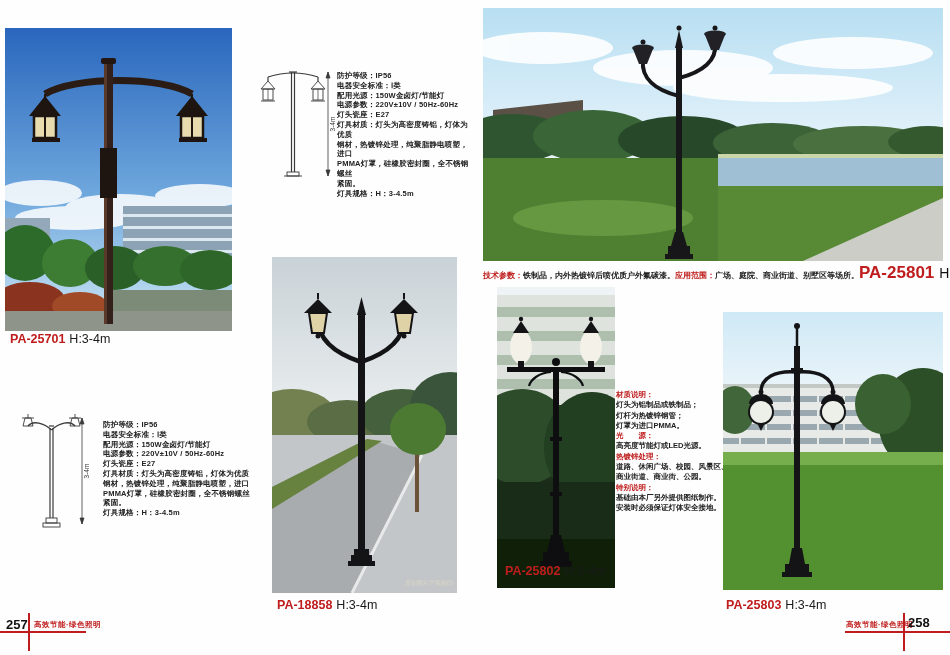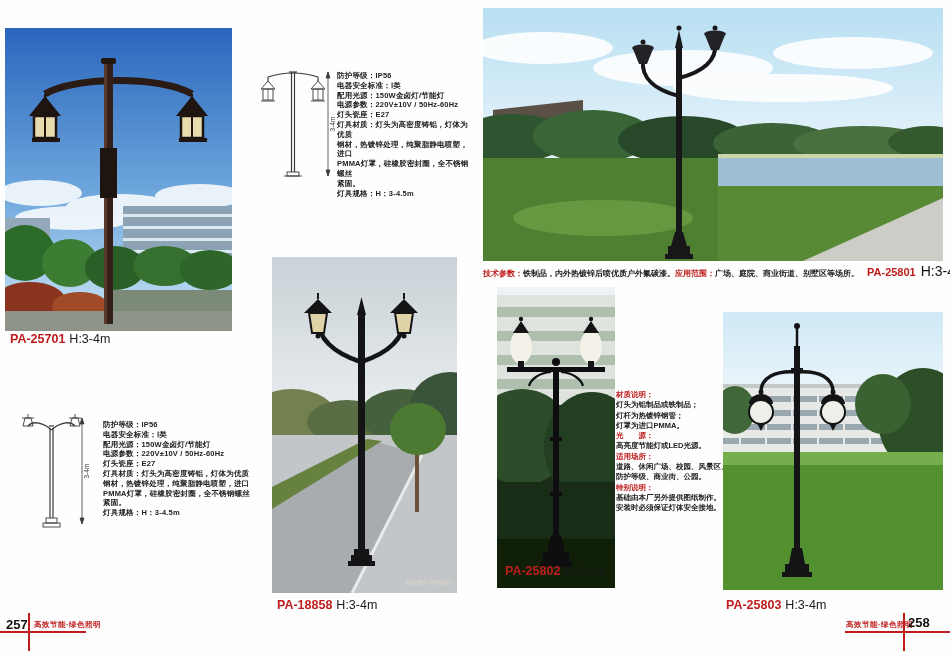--- a/index.html
+++ b/index.html
@@ -8,21 +8,21 @@
   .canvas{position:absolute;left:0;top:0;width:950px;height:655px;background:#fefefe}
   .photo{position:absolute;overflow:hidden}
   .photo svg{display:block}
   .prod-label{position:absolute;font-size:12.5px;white-space:nowrap}
   .prod-label .code{color:var(--accent);font-weight:bold}
   .prod-label .ht{color:#1a1a1a;margin-left:4px}
   .spec{position:absolute;font-size:7.5px;line-height:9.8px;color:#222;font-weight:600;letter-spacing:.2px}
   .techline{position:absolute;display:flex;align-items:baseline;white-space:nowrap}
   .techline .red{color:var(--accent);font-weight:bold;font-size:8px}
   .techline .blk{color:#222;font-size:8px;font-weight:600}
-  .techline .code{color:var(--accent);font-weight:bold;font-size:11px;margin-left:8px}
+  .techline .code{color:var(--accent);font-weight:bold;font-size:17px;margin-left:0}
   .techline .ht{color:#111;font-size:14px;margin-left:5px}
   .material{position:absolute;font-size:7.5px;line-height:10.3px;white-space:nowrap}
   .material .title{color:var(--accent);font-weight:bold}
   .material .line{color:#222;font-weight:600}
   .footer-num{position:absolute;font-size:13px;font-weight:bold;color:#111}
   .footer-slogan{position:absolute;font-size:7.5px;font-weight:bold;color:var(--accent);letter-spacing:.5px}
   .hline{position:absolute;height:2px;background:var(--accent)}
   .vline{position:absolute;width:1.5px;background:var(--accent)}
   .watermark{position:absolute;right:4px;bottom:5px;font-size:6px;color:#ded6c6;opacity:.95}
   .drawing{position:absolute}
@@ -337,23 +337,23 @@
     <span class="code">PA-25802</span><span class="ht">H:3-4m</span>
   </div>
 
   <div class="material" style="left:616px;top:390px">
     <div class="title">材质说明：</div>
     <div class="line">灯头为铝制品或铁制品；</div>
     <div class="line">灯杆为热镀锌钢管；</div>
     <div class="line">灯罩为进口PMMA。</div>
     <div class="title">光　　源：</div>
     <div class="line">高亮度节能灯或LED光源。</div>
-    <div class="title">适用场所：</div>
+    <div class="title">热镀锌处理：</div>
     <div class="line">道路、休闲广场、校园、风景区、</div>
-    <div class="line">防护等级、商业街、公园。</div>
+    <div class="line">商业街道、商业街、公园。</div>
     <div class="title">特别说明：</div>
     <div class="line">基础由本厂另外提供图纸制作。</div>
     <div class="line">安装时必须保证灯体安全接地。</div>
   </div>
 
   <div class="photo" style="left:723px;top:312px;width:220px;height:278px">
     <svg width="220" height="278" viewBox="0 0 220 278">
       <defs>
         <linearGradient id="sky5" x1="0" y1="0" x2="0" y2="1">
           <stop offset="0" stop-color="#cfe9f6"></stop>

